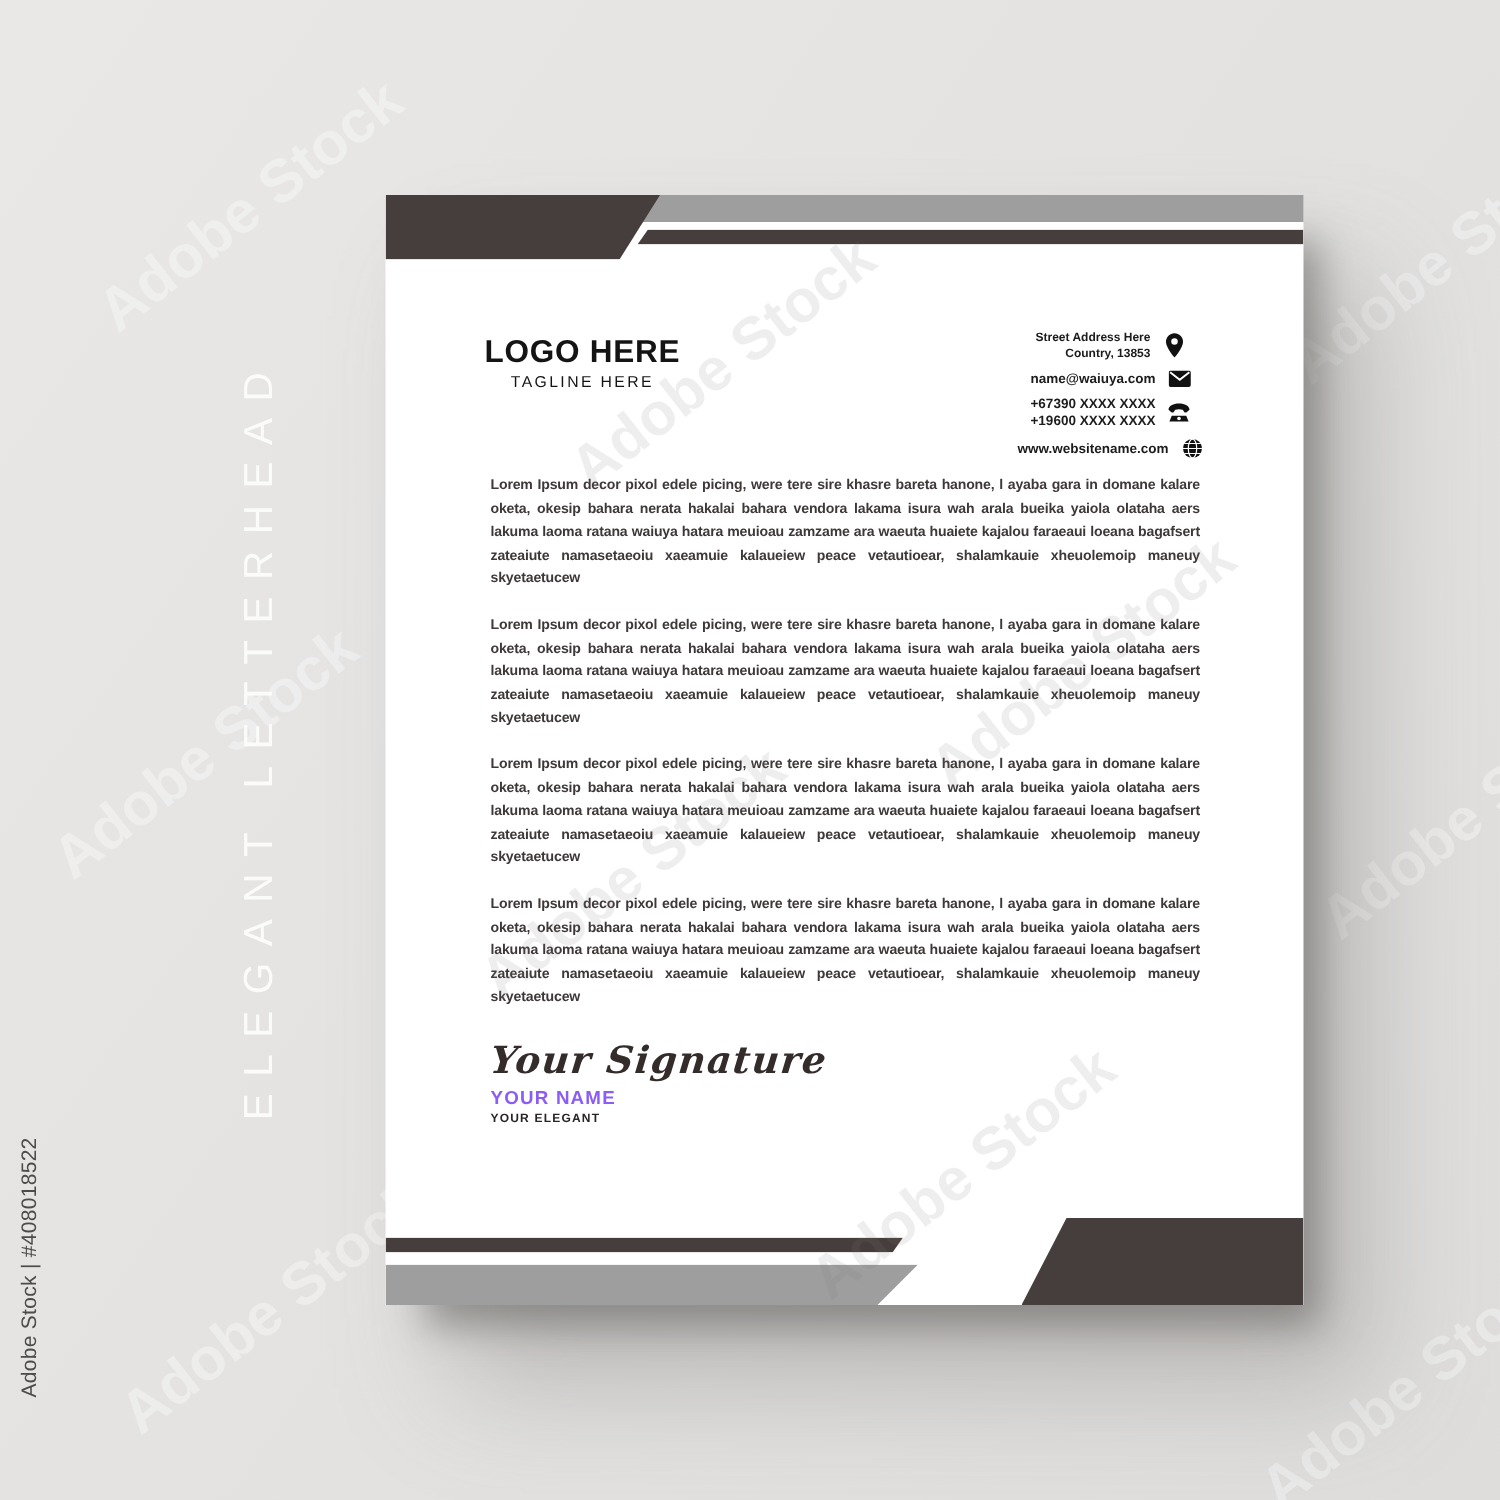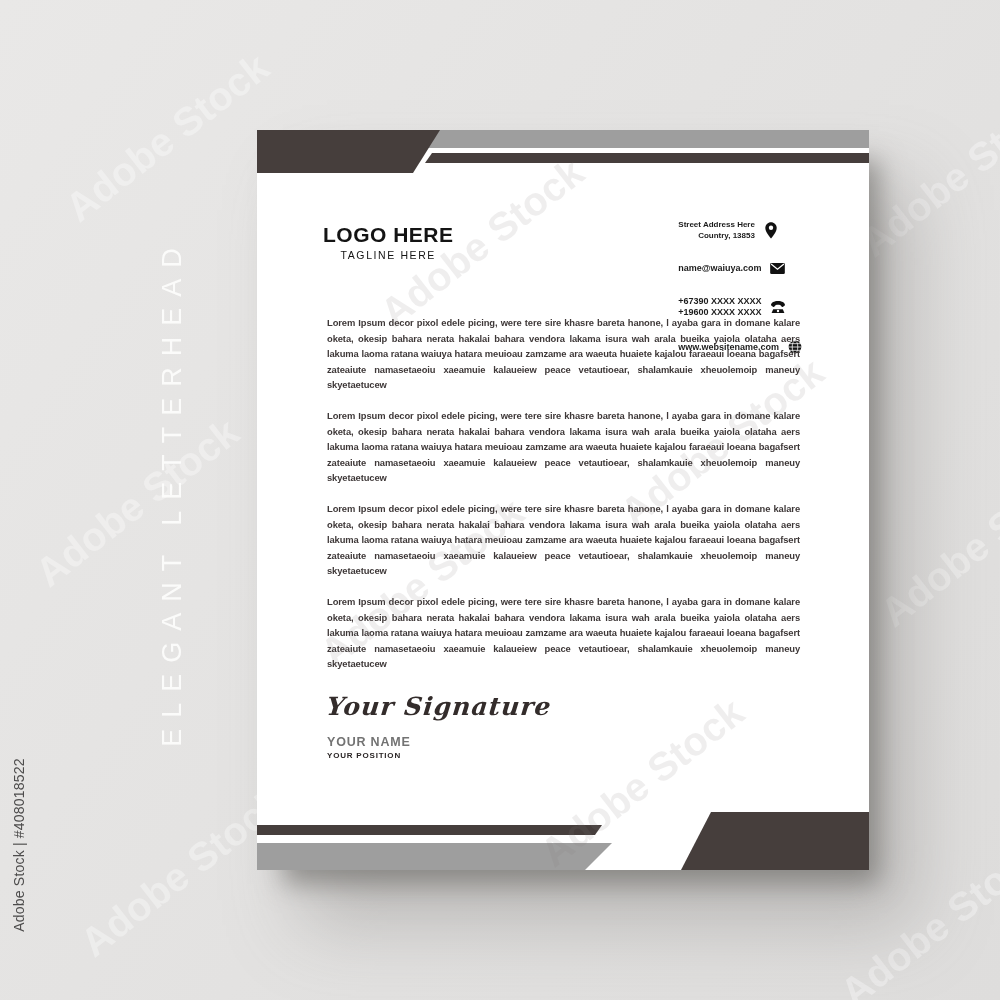--- a/index.html
+++ b/index.html
@@ -47,39 +47,39 @@
   .ftr-gray{bottom:0;left:0;width:355px;height:27px;background:#9e9e9e;
     clip-path:polygon(0 0,100% 0,calc(100% - 27px) 100%,0 100%);}
   .ftr-dark{bottom:0;right:0;width:188px;height:58px;background:#463e3c;
     clip-path:polygon(30px 0,100% 0,100% 100%,0 100%);}
 
   
   .logo-block{position:absolute;left:66px;top:93px;text-align:center;}
   .logo-title{font-size:21px;font-weight:800;color:#141414;letter-spacing:.5px;white-space:nowrap;}
   .logo-tagline{font-size:10.5px;font-weight:400;color:#141414;letter-spacing:1.6px;margin-top:2px;white-space:nowrap;}
 
-  .contact-block{position:absolute;right:66px;top:90px;display:flex;flex-direction:column;align-items:flex-start;gap:22px;}
+  .contact-block{position:absolute;right:66px;top:90px;display:flex;flex-direction:column;align-items:center;gap:6px;}
   .c-row{display:flex;align-items:center;justify-content:flex-end;gap:8px;}
   .c-text{text-align:right;color:#1c1c1c;font-weight:600;}
   .c-text.small{font-size:8px;line-height:10.5px;}
   .c-text.med{font-size:9px;line-height:11px;}
   .c-icon{width:16px;display:flex;justify-content:center;}
 
   .body-text{position:absolute;left:70px;right:69px;top:185px;color:#3e3838;}
   .salutation{font-size:9.6px;font-weight:600;margin:0 0 16px 0;}
   .body-text p{
     font-size:9.4px;line-height:15.6px;font-weight:700;
     text-align:justify;letter-spacing:-0.1px;margin:0 0 15px 0;
   }
   .sig-script{
     margin-top:20px;font-family:"DejaVu Serif", serif;font-style:italic;
     font-size:25px;font-weight:600;color:#332c2b;letter-spacing:1px;
     transform:skewX(-6deg);transform-origin:left;
   }
-  .sig-name{margin-top:14px;font-size:12.5px;font-weight:800;color:#737373;letter-spacing:.8px;}
+  .sig-name{margin-top:4px;font-size:12.5px;font-weight:800;color:#8b5cf6;letter-spacing:.8px;}
   .sig-pos{margin-top:2px;font-size:8px;font-weight:700;color:#2a2525;letter-spacing:.8px;}
 </style>
 </head>
 <body>
 
 <div class="canvas">
 
   <span class="wm on-bg" style="left:45px;top:115px">Adobe Stock</span>
   <span class="wm on-bg" style="left:15px;top:480px">Adobe Stock</span>
   <span class="wm on-bg" style="left:60px;top:850px">Adobe Stock</span>
@@ -150,21 +150,21 @@
       </div>
     </div>
 
     <div class="body-text">
       <p>Lorem Ipsum decor pixol edele picing, were tere sire khasre bareta hanone, l ayaba gara in domane kalare oketa, okesip bahara nerata hakalai bahara vendora lakama isura wah arala bueika yaiola olataha aers lakuma laoma ratana waiuya hatara meuioau zamzame ara waeuta huaiete kajalou faraeaui loeana bagafsert zateaiute namasetaeoiu xaeamuie kalaueiew peace vetautioear, shalamkauie xheuolemoip maneuy skyetaetucew</p>
       <p>Lorem Ipsum decor pixol edele picing, were tere sire khasre bareta hanone, l ayaba gara in domane kalare oketa, okesip bahara nerata hakalai bahara vendora lakama isura wah arala bueika yaiola olataha aers lakuma laoma ratana waiuya hatara meuioau zamzame ara waeuta huaiete kajalou faraeaui loeana bagafsert zateaiute namasetaeoiu xaeamuie kalaueiew peace vetautioear, shalamkauie xheuolemoip maneuy skyetaetucew</p>
       <p>Lorem Ipsum decor pixol edele picing, were tere sire khasre bareta hanone, l ayaba gara in domane kalare oketa, okesip bahara nerata hakalai bahara vendora lakama isura wah arala bueika yaiola olataha aers lakuma laoma ratana waiuya hatara meuioau zamzame ara waeuta huaiete kajalou faraeaui loeana bagafsert zateaiute namasetaeoiu xaeamuie kalaueiew peace vetautioear, shalamkauie xheuolemoip maneuy skyetaetucew</p>
       <p>Lorem Ipsum decor pixol edele picing, were tere sire khasre bareta hanone, l ayaba gara in domane kalare oketa, okesip bahara nerata hakalai bahara vendora lakama isura wah arala bueika yaiola olataha aers lakuma laoma ratana waiuya hatara meuioau zamzame ara waeuta huaiete kajalou faraeaui loeana bagafsert zateaiute namasetaeoiu xaeamuie kalaueiew peace vetautioear, shalamkauie xheuolemoip maneuy skyetaetucew</p>
       <div class="sig-script">Your Signature</div>
       <div class="sig-name">YOUR NAME</div>
-      <div class="sig-pos">YOUR POSITION</div>
+      <div class="sig-pos">YOUR ELEGANT</div>
     </div>
 
     <div class="shape ftr-thin"></div>
     <div class="shape ftr-gray"></div>
     <div class="shape ftr-dark"></div>
   </div>
 
   <span class="wm on-page" style="left:360px;top:220px">Adobe Stock</span>
   <span class="wm on-page" style="left:600px;top:420px">Adobe Stock</span>
   <span class="wm on-page" style="left:300px;top:560px">Adobe Stock</span>

